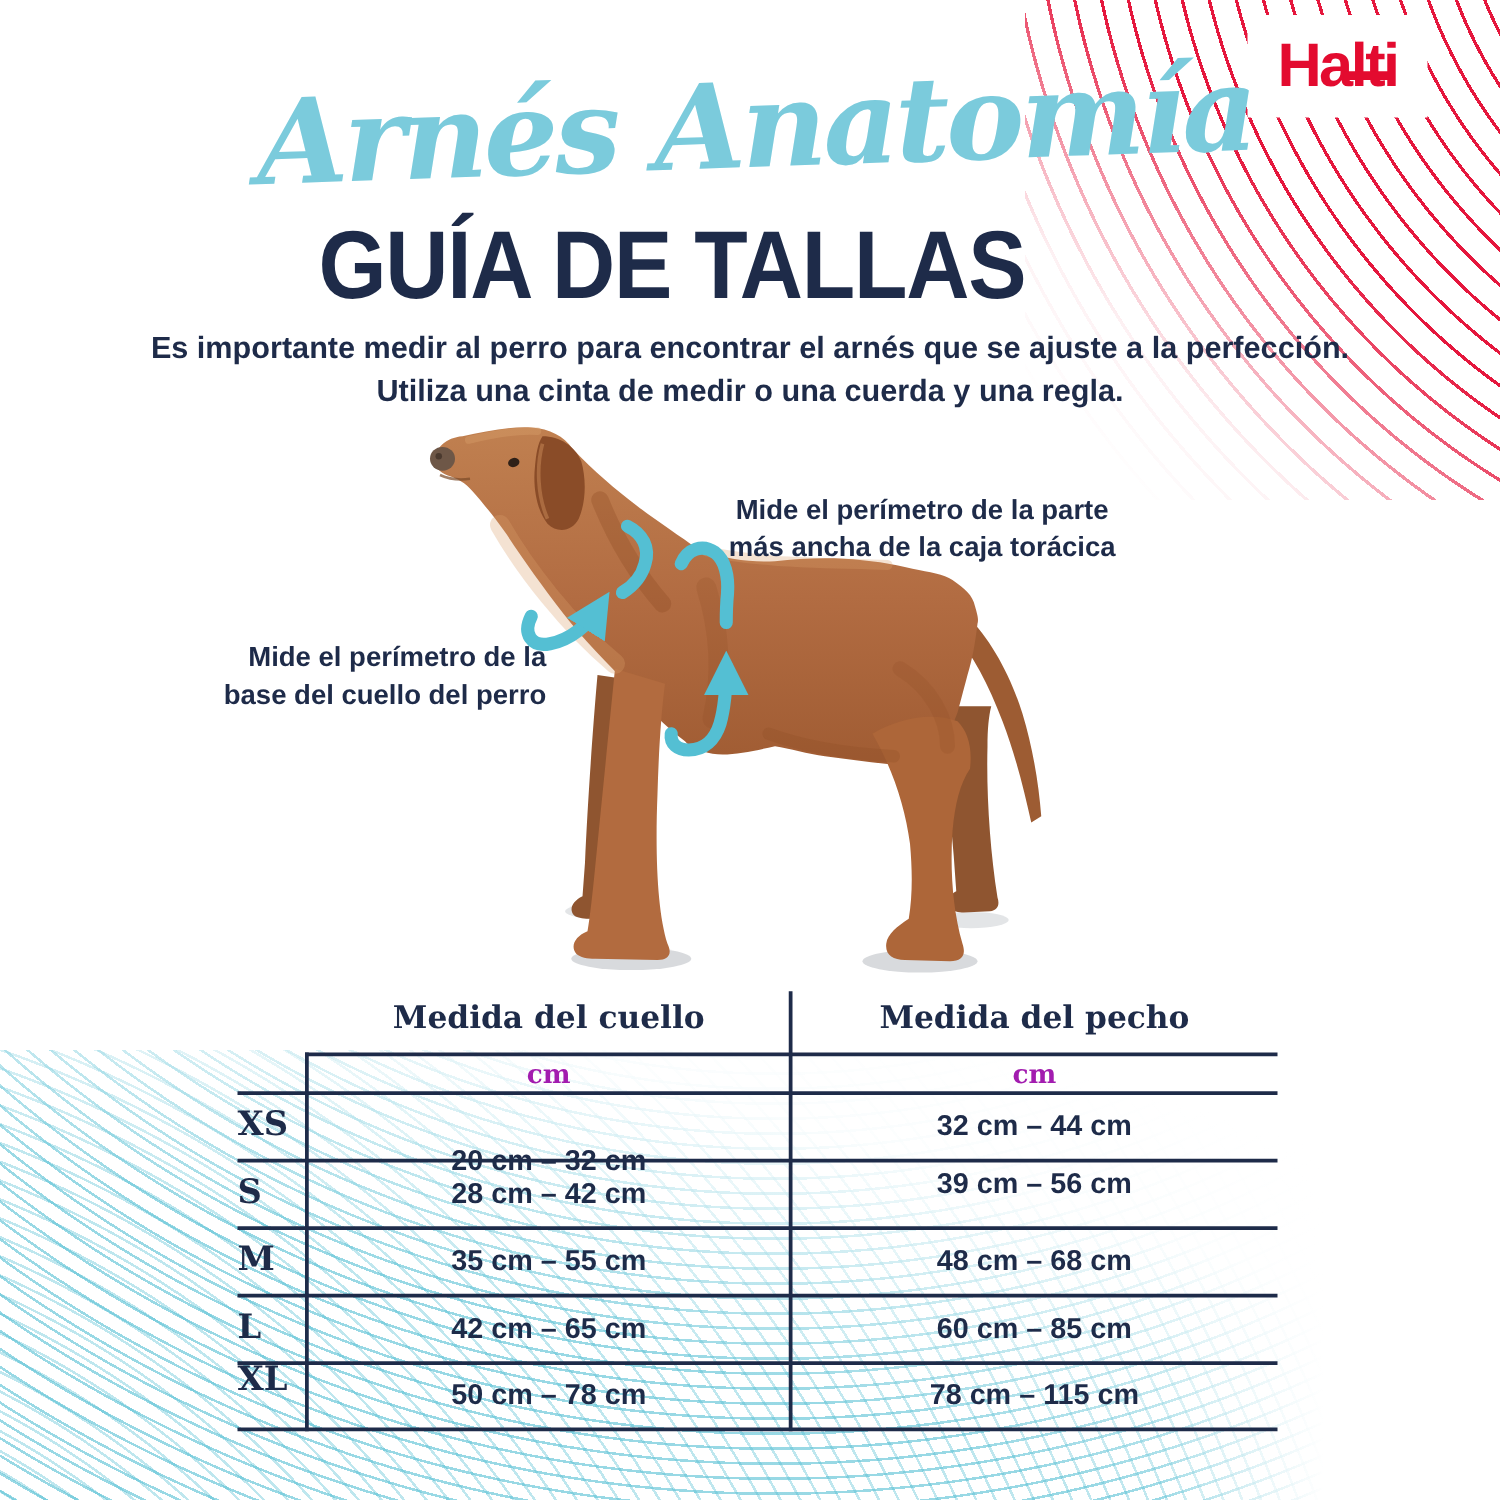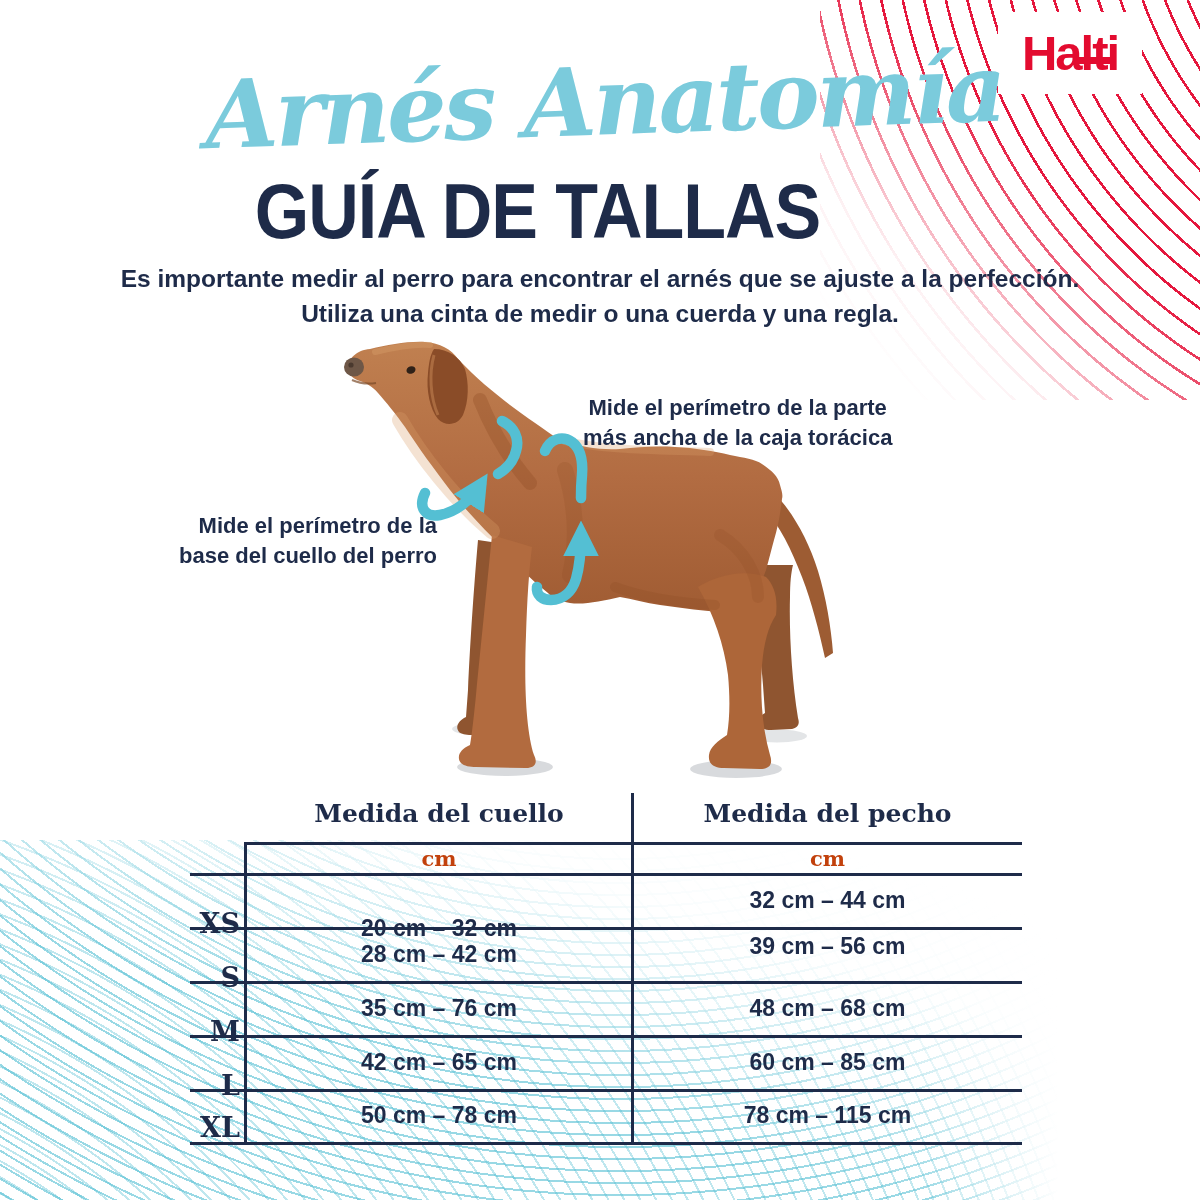--- a/index.html
+++ b/index.html
@@ -61,25 +61,25 @@
 
   
   .size-table { left:190px; top:793px; width:832px; height:352px; }
   .tline { position:absolute; background:#1e2b49; }
   .thead {
     position:absolute; top:6px; height:36px; text-align:center;
     font-family:"DejaVu Serif", serif; font-weight:700; font-size:25px; color:#1e2b49;
   }
   .tunit {
     position:absolute; top:52px; height:28px; line-height:28px; text-align:center;
-    font-family:"DejaVu Serif", serif; font-weight:700; font-size:21px; color:#c2410c;
+    font-family:"DejaVu Serif", serif; font-weight:700; font-size:21px; color:#a21caf;
   }
   .trow-size {
-    position:absolute; left:0; width:50px; text-align:right;
-    font-family:"DejaVu Serif", serif; font-weight:700; font-size:27px; color:#1e2b49;margin-top:24px;
+    position:absolute; left:0; width:50px; text-align:left;
+    font-family:"DejaVu Serif", serif; font-weight:700; font-size:27px; color:#1e2b49;
   }
   .trow-val {
     position:absolute; text-align:center;
     font-size:23px; font-weight:700; color:#1e2b49;
   }
   .cell-neck { left:55px; width:388px; }
   .cell-chest { left:443px; width:389px; }
 </style>
 </head>
 <body>
@@ -207,21 +207,21 @@
 
   <div class="trow-size" style="top:80px; line-height:54px;">XS</div>
   <div class="trow-val cell-neck" style="top:80px; line-height:54px;margin-top:28px;">20 cm – 32 cm</div>
   <div class="trow-val cell-chest" style="top:80px; line-height:54px;">32 cm – 44 cm</div>
 
   <div class="trow-size" style="top:134px; line-height:54px;">S</div>
   <div class="trow-val cell-neck" style="top:134px; line-height:54px;">28 cm – 42 cm</div>
   <div class="trow-val cell-chest" style="top:126px; line-height:54px;">39 cm – 56 cm</div>
 
   <div class="trow-size" style="top:188px; line-height:54px;">M</div>
-  <div class="trow-val cell-neck" style="top:188px; line-height:54px;">35 cm – 76 cm</div>
+  <div class="trow-val cell-neck" style="top:188px; line-height:54px;">35 cm – 55 cm</div>
   <div class="trow-val cell-chest" style="top:188px; line-height:54px;">48 cm – 68 cm</div>
 
   <div class="trow-size" style="top:242px; line-height:54px;">L</div>
   <div class="trow-val cell-neck" style="top:242px; line-height:54px;">42 cm – 65 cm</div>
   <div class="trow-val cell-chest" style="top:242px; line-height:54px;">60 cm – 85 cm</div>
 
   <div class="trow-size" style="top:284px; line-height:53px;">XL</div>
   <div class="trow-val cell-neck" style="top:296px; line-height:53px;">50 cm – 78 cm</div>
   <div class="trow-val cell-chest" style="top:296px; line-height:53px;">78 cm – 115 cm</div>
 </div>

